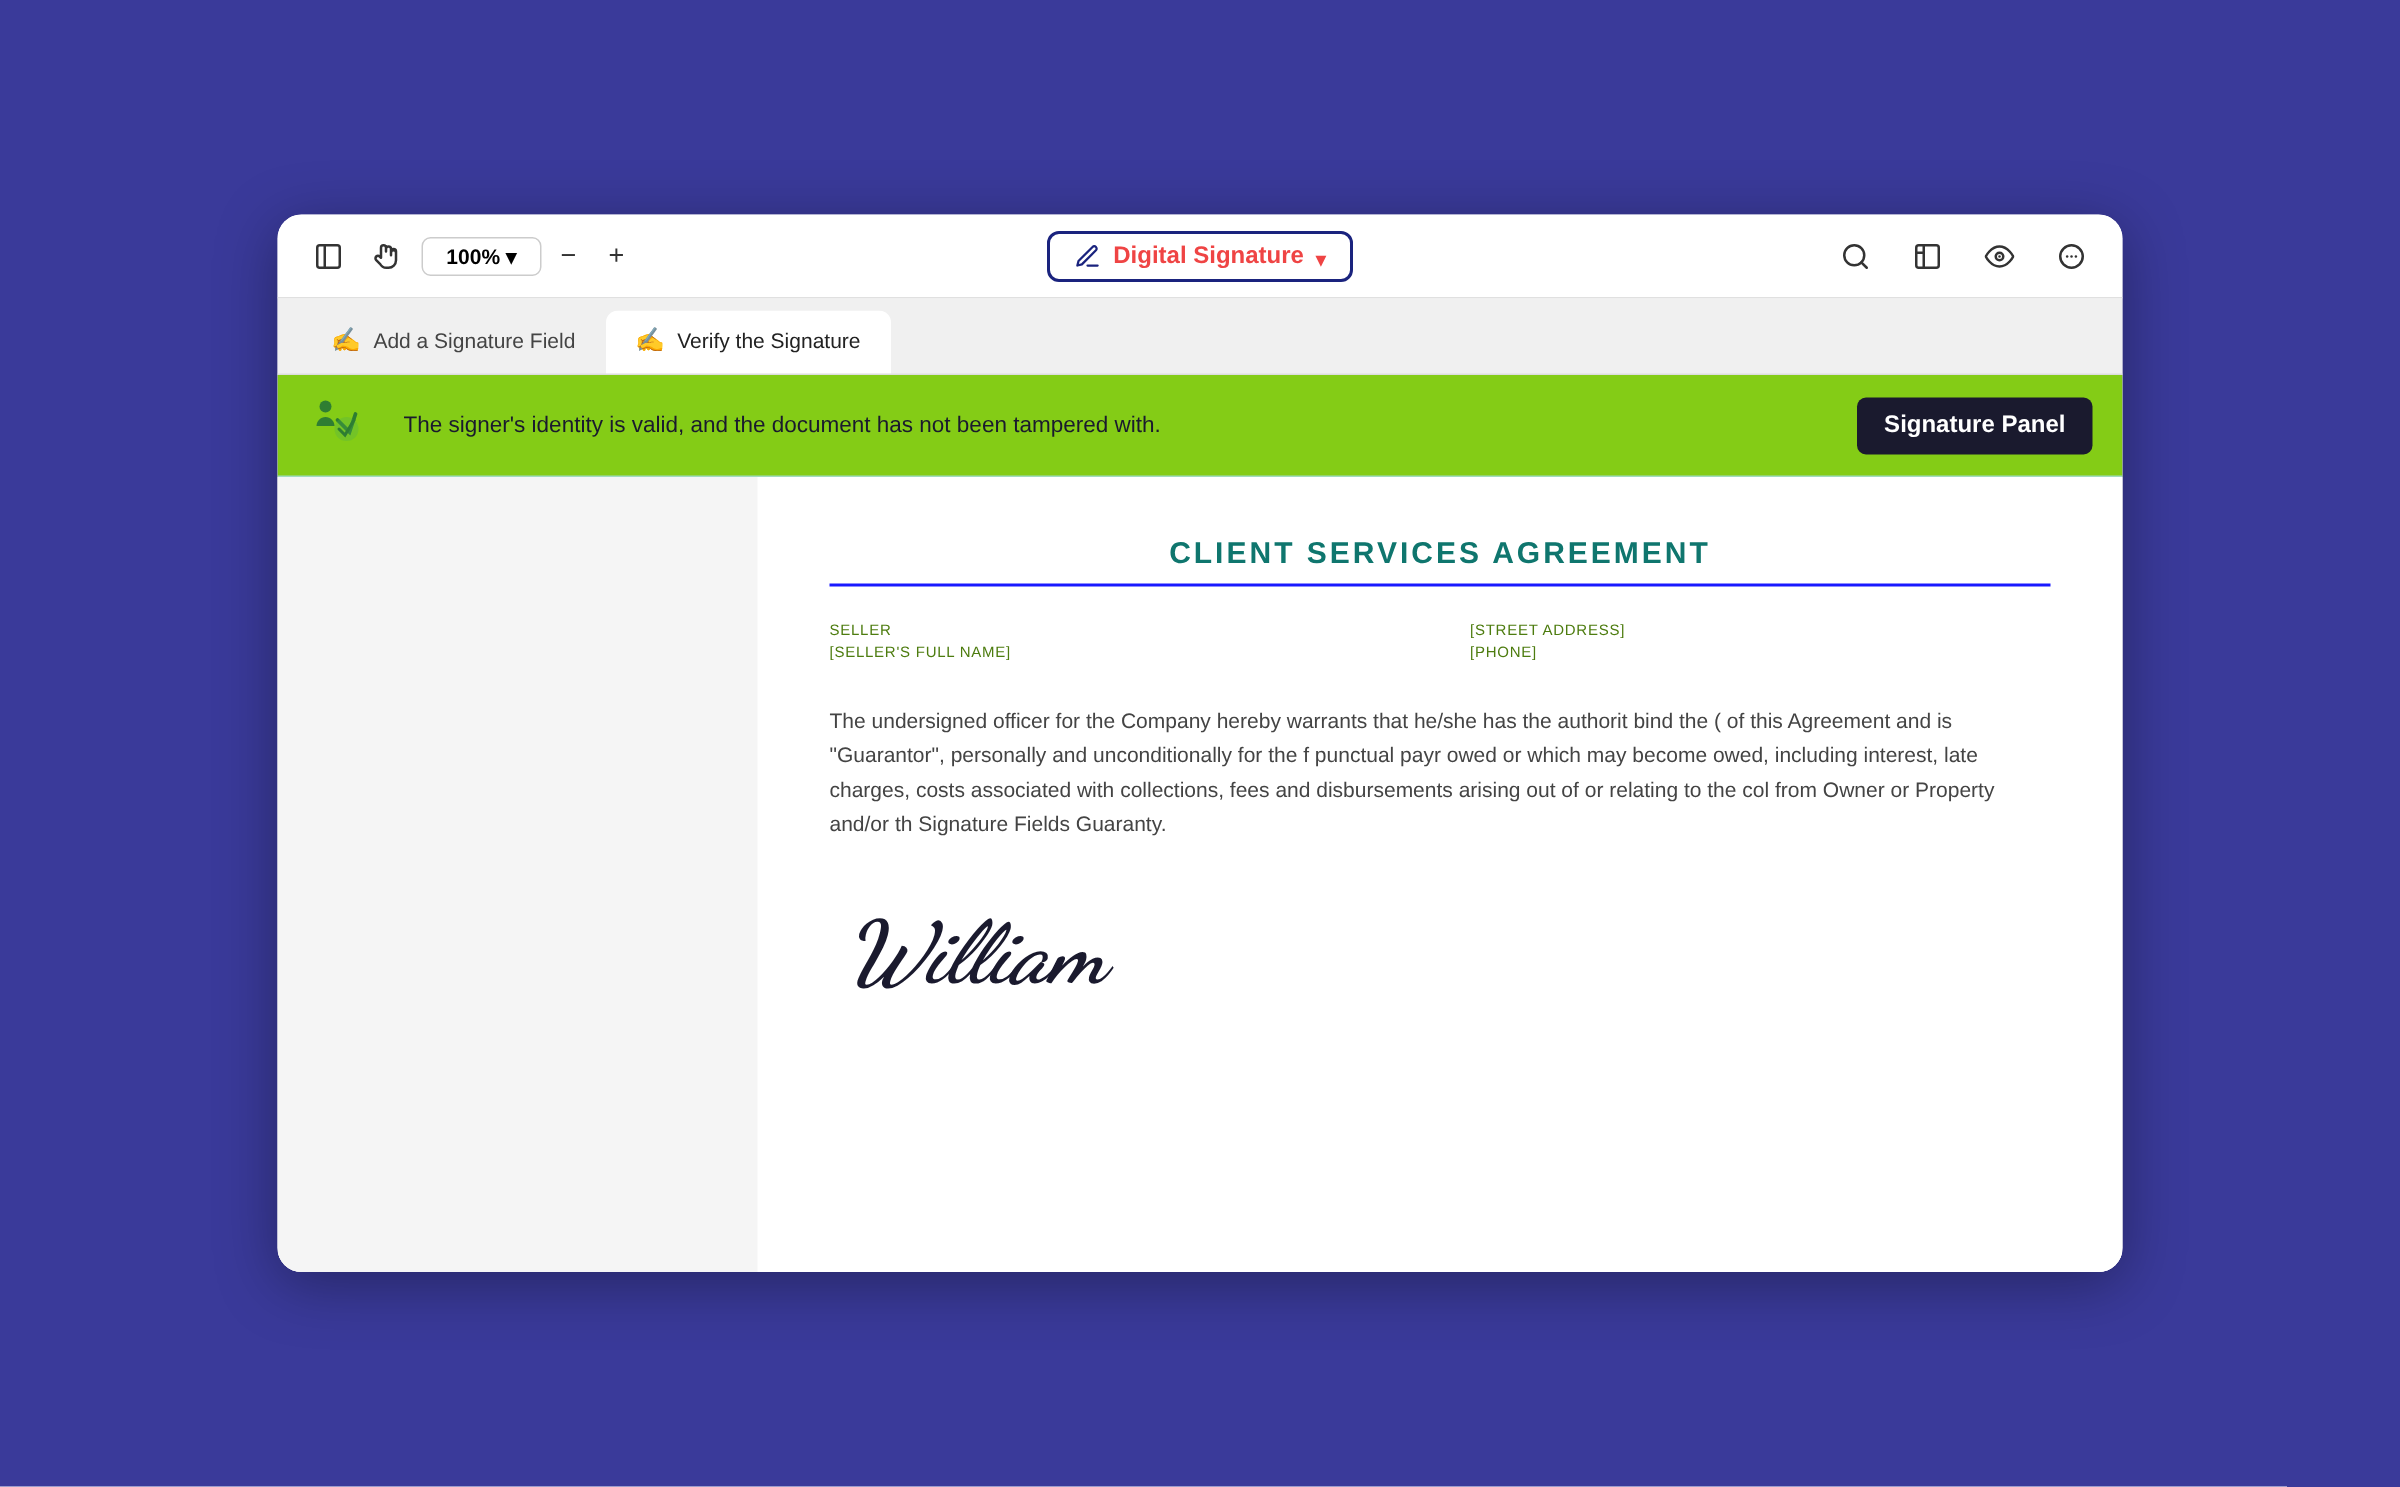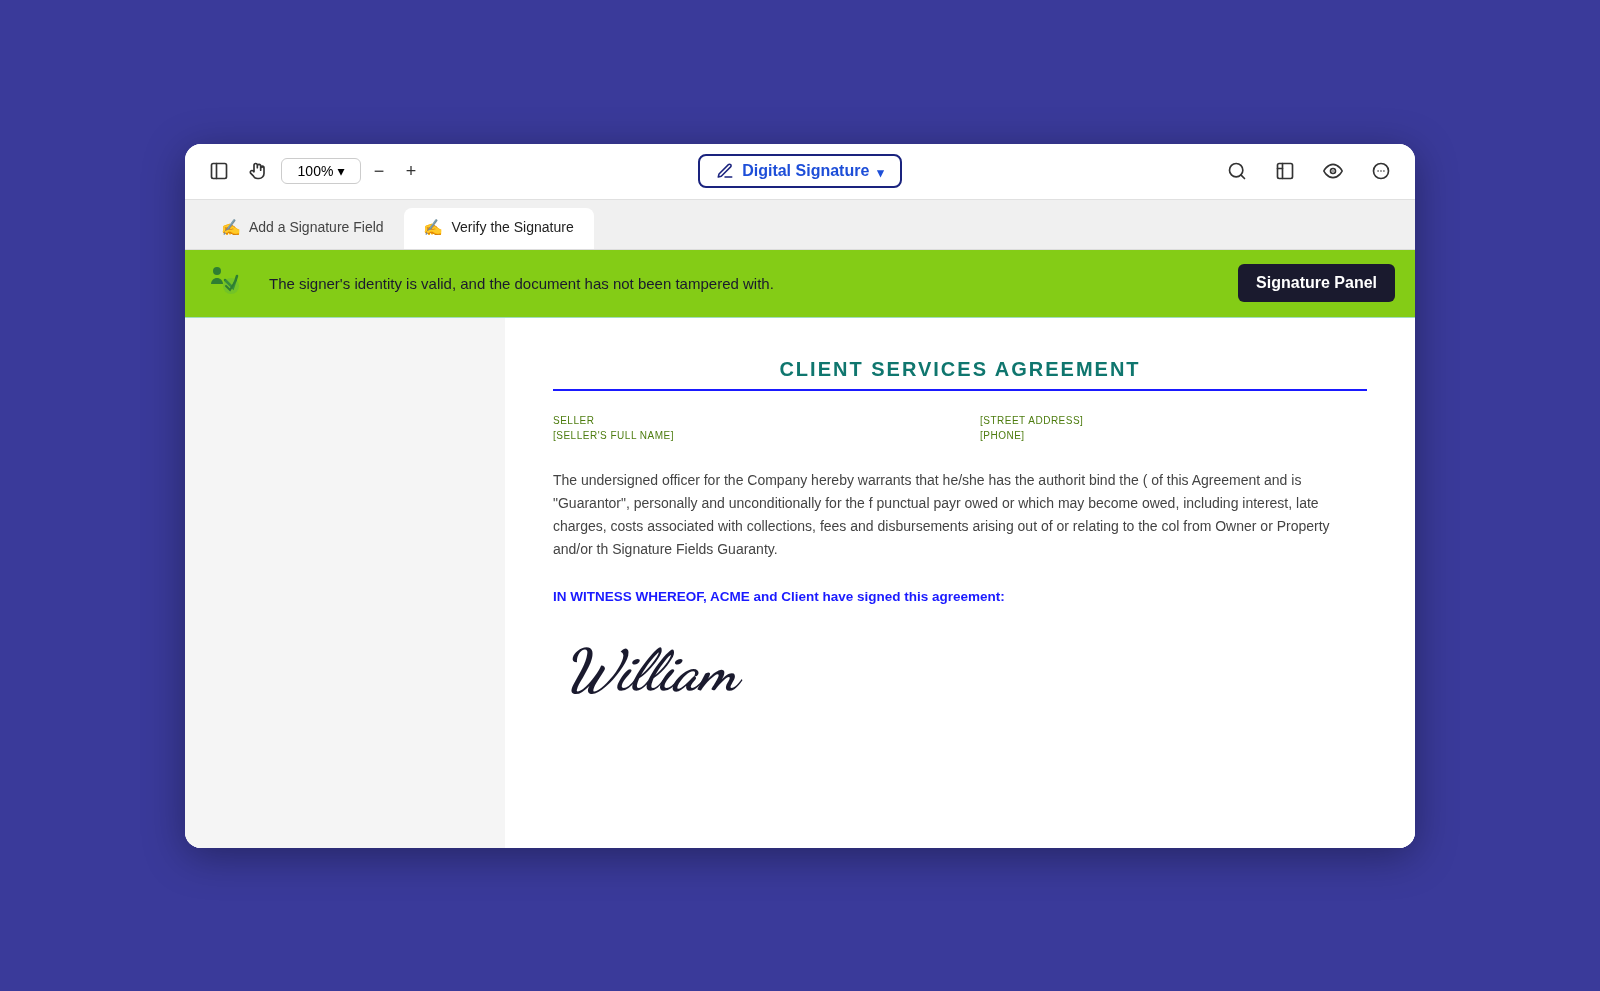--- a/index.html
+++ b/index.html
@@ -66,21 +66,21 @@
       justify-content: center;
       font-size: 18px;
       color: #333;
     }
 
     .zoom-select {
       border: 1.5px solid #ccc;
       border-radius: 6px;
       padding: 4px 8px;
       font-size: 14px;
-      font-weight: 400;
+      font-weight: 700;
       background: white;
       cursor: pointer;
       display: flex;
       align-items: center;
       gap: 4px;
       min-width: 80px;
       justify-content: center;
     }
 
     .zoom-btn {
@@ -99,21 +99,21 @@
 
     .mode-dropdown {
       display: flex;
       align-items: flex-end;
       gap: 8px;
       border: 2px solid #1a237e;
       border-radius: 8px;
       padding: 6px 16px;
       font-size: 16px;
       font-weight: 700;
-      color: #1d4ed8;
+      color: #ef4444;
       cursor: pointer;
       background: white;
     }
 
     .mode-dropdown svg { color: #1a237e; }
 
     
     .tab-bar {
       display: flex;
       background: #f0f0f0;
@@ -374,21 +374,20 @@
 
       <div class="doc-field-grid">
         <div class="doc-field">SELLER</div>
         <div class="doc-field">[STREET ADDRESS]</div>
         <div class="doc-field">[SELLER'S FULL NAME]</div>
         <div class="doc-field">[PHONE]</div>
       </div>
 
       <div class="doc-paragraph">The undersigned officer for the Company hereby warrants that he/she has the authorit bind the ( of this Agreement and is "Guarantor", personally and unconditionally for the f punctual payr owed or which may become owed, including interest, late charges, costs associated with collections, fees and disbursements arising out of or relating to the col from Owner or Property and/or th Signature Fields Guaranty.</div>
 
-      <div class="doc-witness">IN WITNESS WHEREOF, ACME and Client have signed this agreement:</div>
 
       <div class="signature-display">
         <svg viewBox="0 0 200 80" width="200" height="80" xmlns="http://www.w3.org/2000/svg">
           <text x="10" y="65" font-family="'Dancing Script', 'Brush Script MT', cursive" font-size="58" fill="#1a1a2e" font-style="italic" font-weight="700">William</text>
         </svg>
       </div>
 
     </div>
   </div>
 

